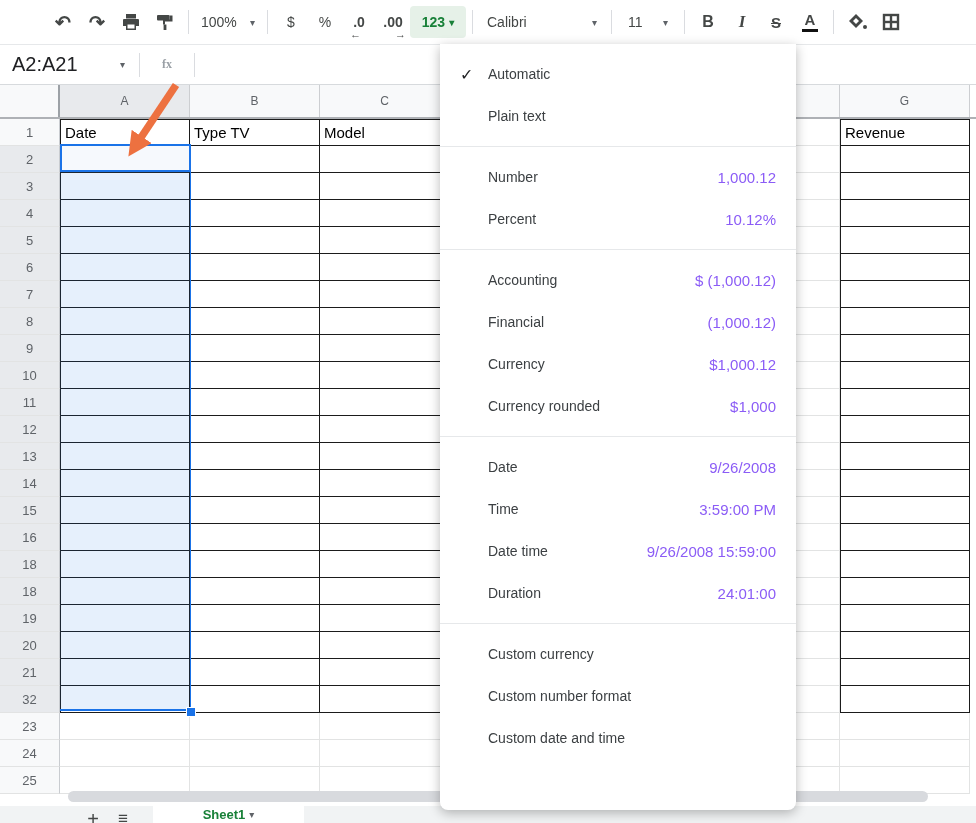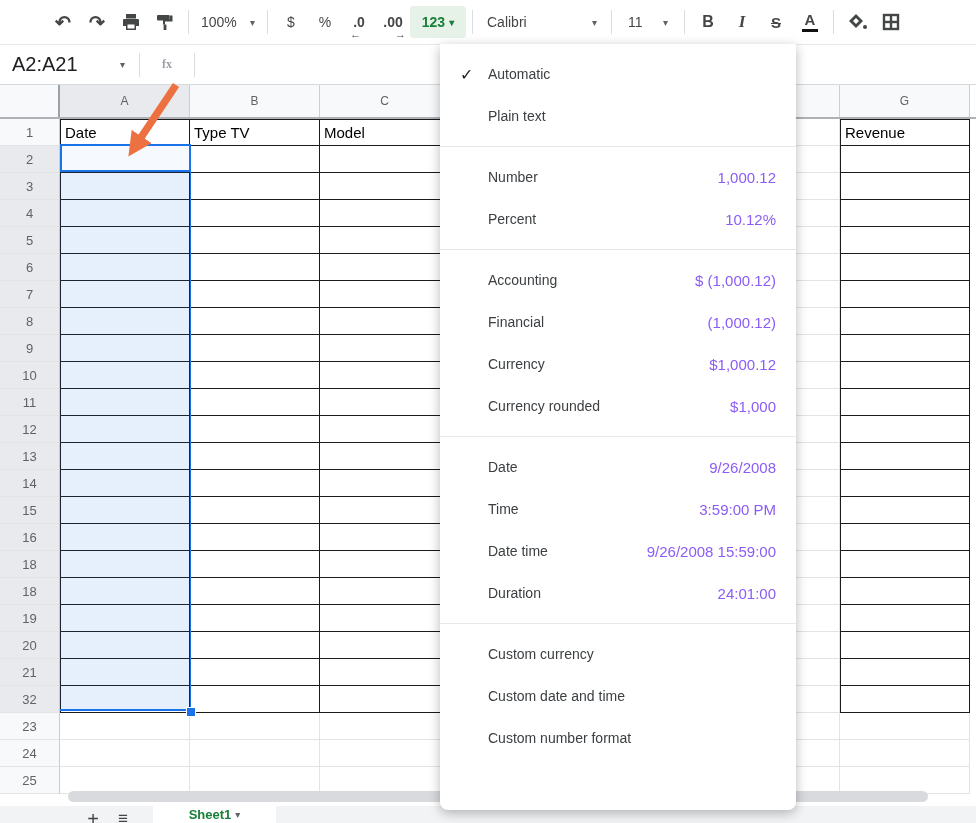--- a/index.html
+++ b/index.html
@@ -75,21 +75,21 @@
   .mi-check.hidden{visibility:hidden;}
   .mi-label{font-size:14px;color:#3c4043;}
   .mi-example{font-size:15px;color:#8b5cf6;margin-left:auto;}
   
   .hscroll-thumb{position:absolute;left:68px;top:791px;width:860px;height:11px;border-radius:6px;
     background:#d8dade;z-index:55;}
   .tabbar{position:absolute;left:0;top:806px;width:976px;height:17px;background:#f1f3f4;z-index:60;
     display:flex;align-items:flex-start;}
   .tab-icon{color:#444746;font-size:20px;line-height:26px;width:30px;text-align:center;}
   .tab-icon.menu-lines{font-size:17px;font-weight:bold;}
-  .tab-active{position:absolute;left:153px;top:0;width:123px;height:17px;background:#fff;
+  .tab-active{position:absolute;left:153px;top:0;width:151px;height:17px;background:#fff;
     display:flex;align-items:center;justify-content:center;}
   .tab-active .tab-label{color:#188038;font-size:13px;font-weight:700;line-height:30px;}
   .tab-active .caret{color:#5f6368;line-height:30px;}
   .spacer-tab{width:78px;}
   
   .arrow-svg{position:absolute;left:0;top:0;z-index:40;pointer-events:none;}
 </style>
 </head>
 <body>
 
@@ -522,25 +522,25 @@
           <span class="mi-example">24:01:00</span>
         </div>
       </div>
       <div class="menu-section divided">
         <div class="menu-item">
           <span class="mi-check hidden">✓</span>
           <span class="mi-label">Custom currency</span>
         </div>
         <div class="menu-item">
           <span class="mi-check hidden">✓</span>
+          <span class="mi-label">Custom number format</span>
+        </div>
+        <div class="menu-item">
+          <span class="mi-check hidden">✓</span>
           <span class="mi-label">Custom date and time</span>
-        </div>
-        <div class="menu-item">
-          <span class="mi-check hidden">✓</span>
-          <span class="mi-label">Custom number format</span>
         </div>
       </div>
     </div>
 </div>
 
 <svg class="arrow-svg" width="976" height="823" viewBox="0 0 976 823">
   <defs>
     <marker id="ah" markerWidth="3.2" markerHeight="3.2" refX="0.4" refY="1.6" orient="auto">
       <path d="M0,0 L3.2,1.6 L0,3.2 Z" id="arrow-head" fill="#ED7140"></path>
     </marker>

